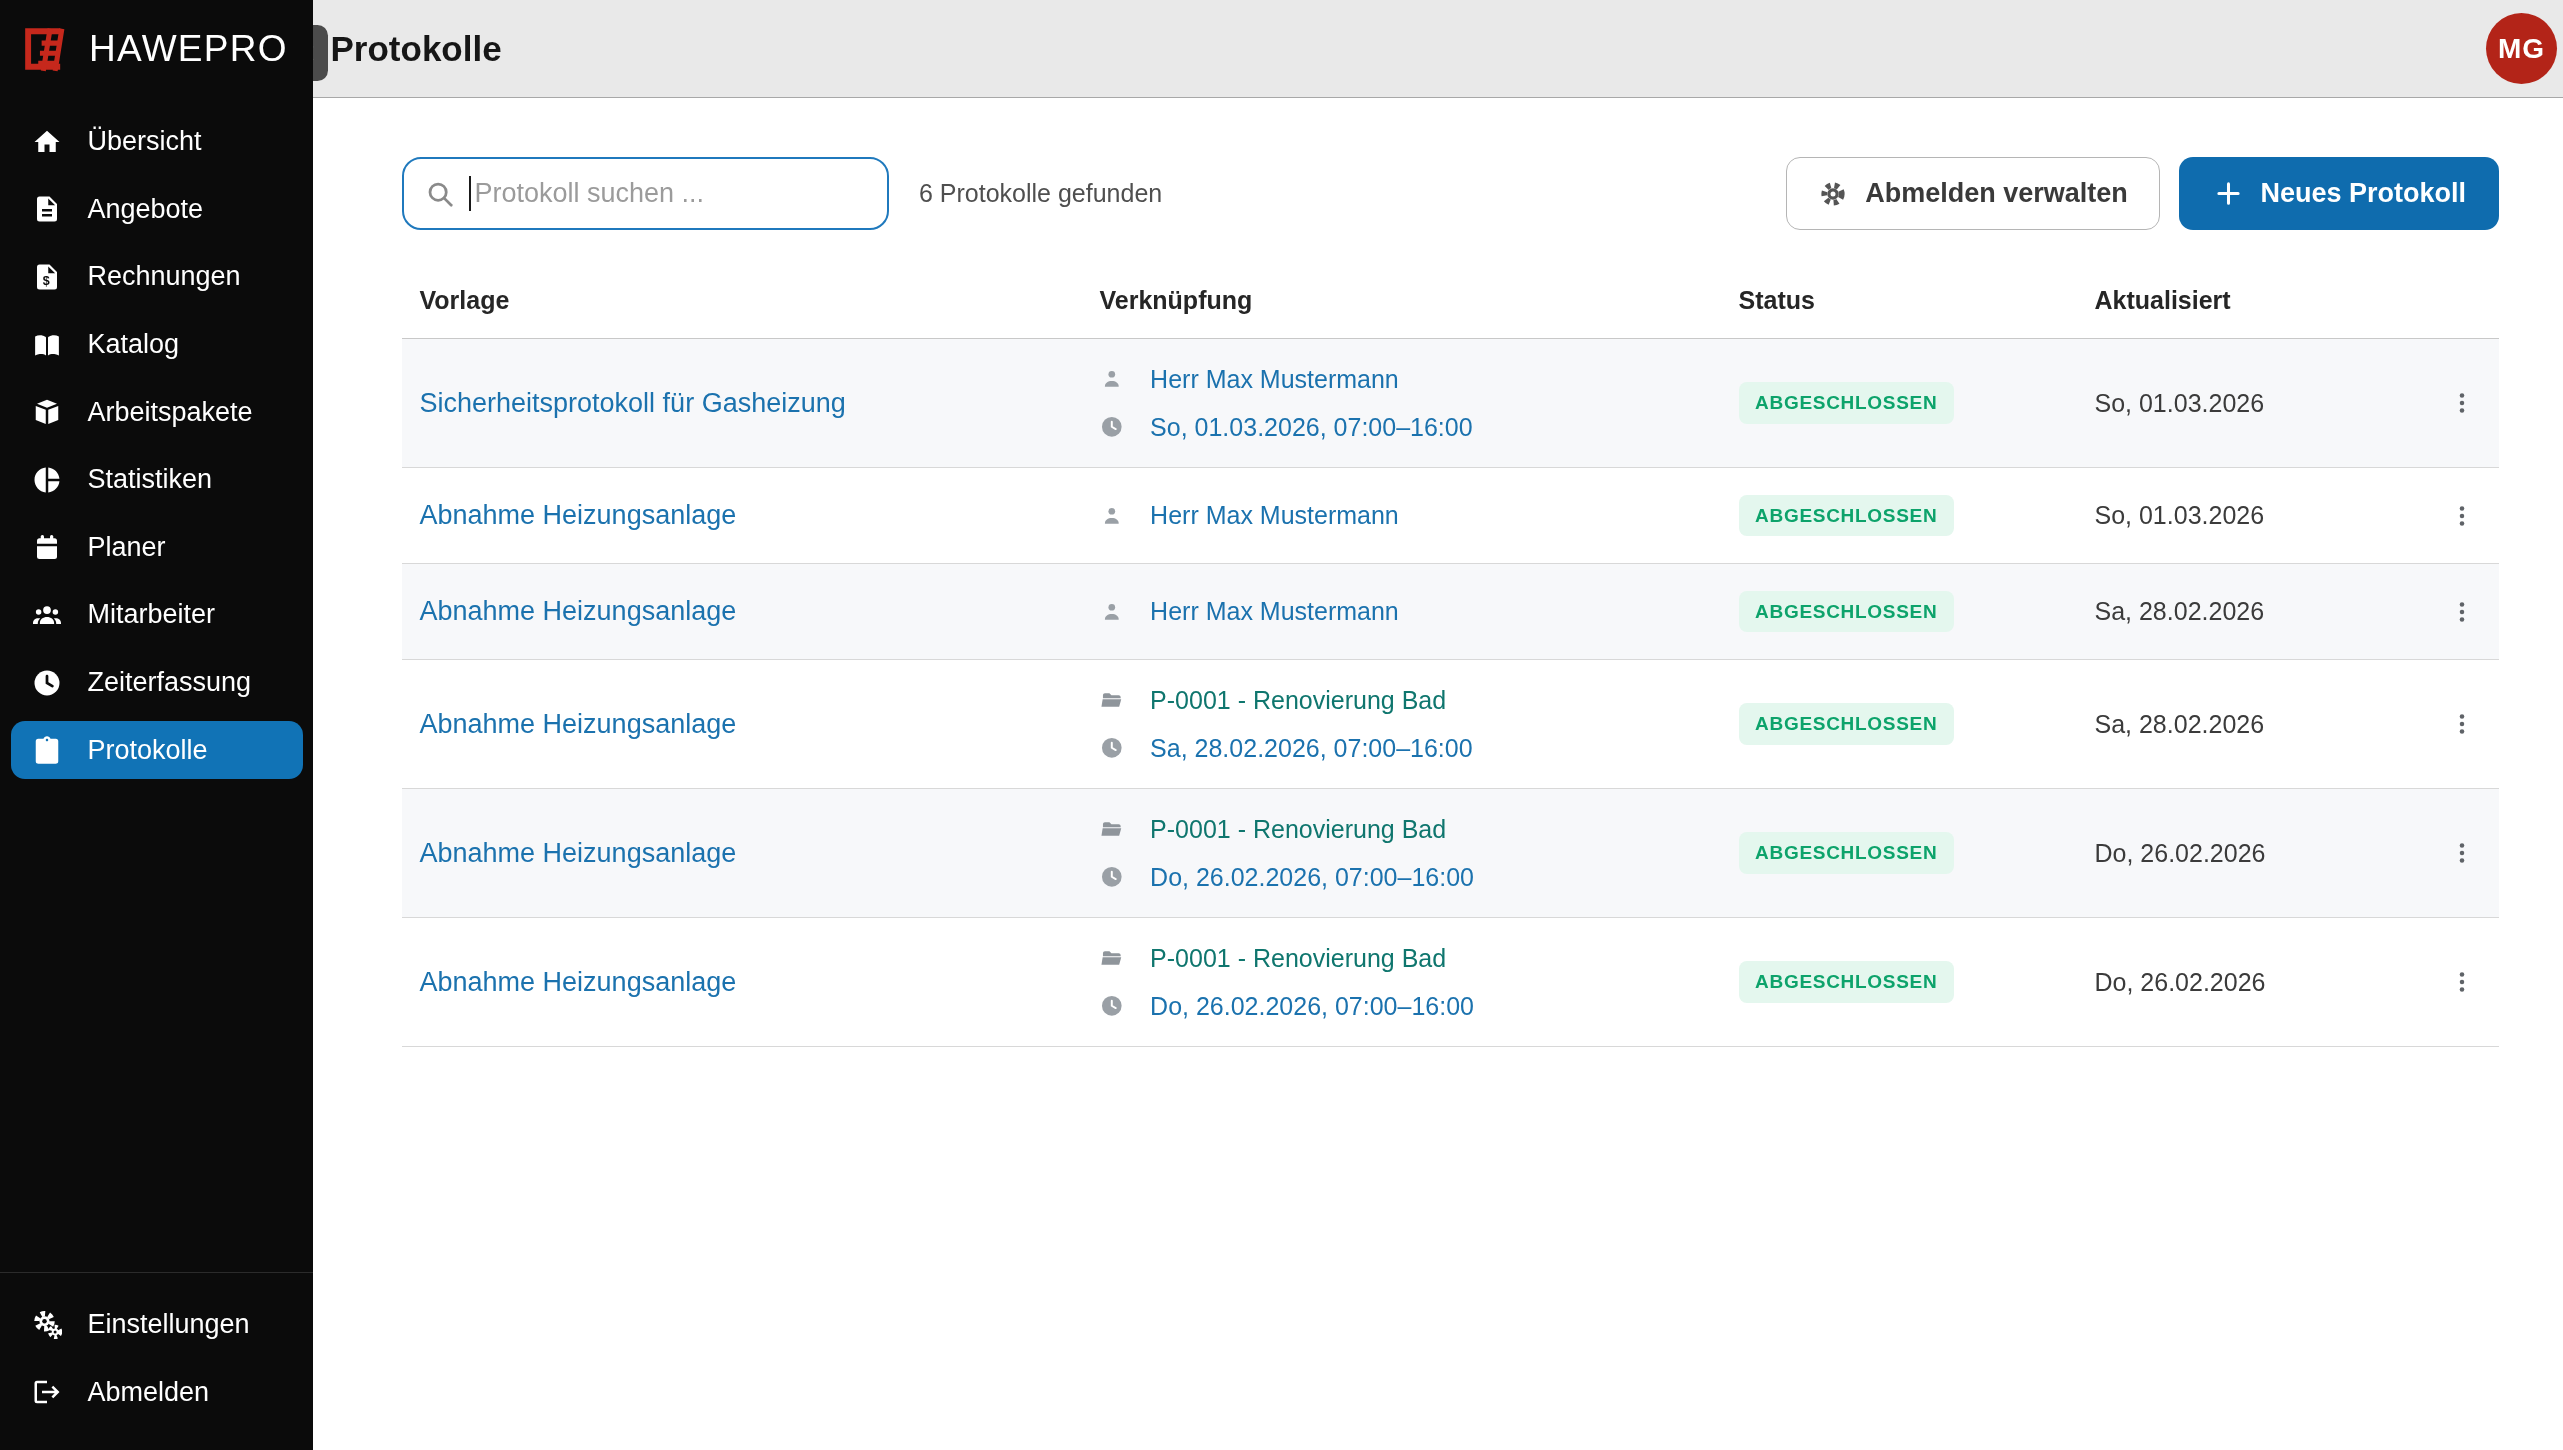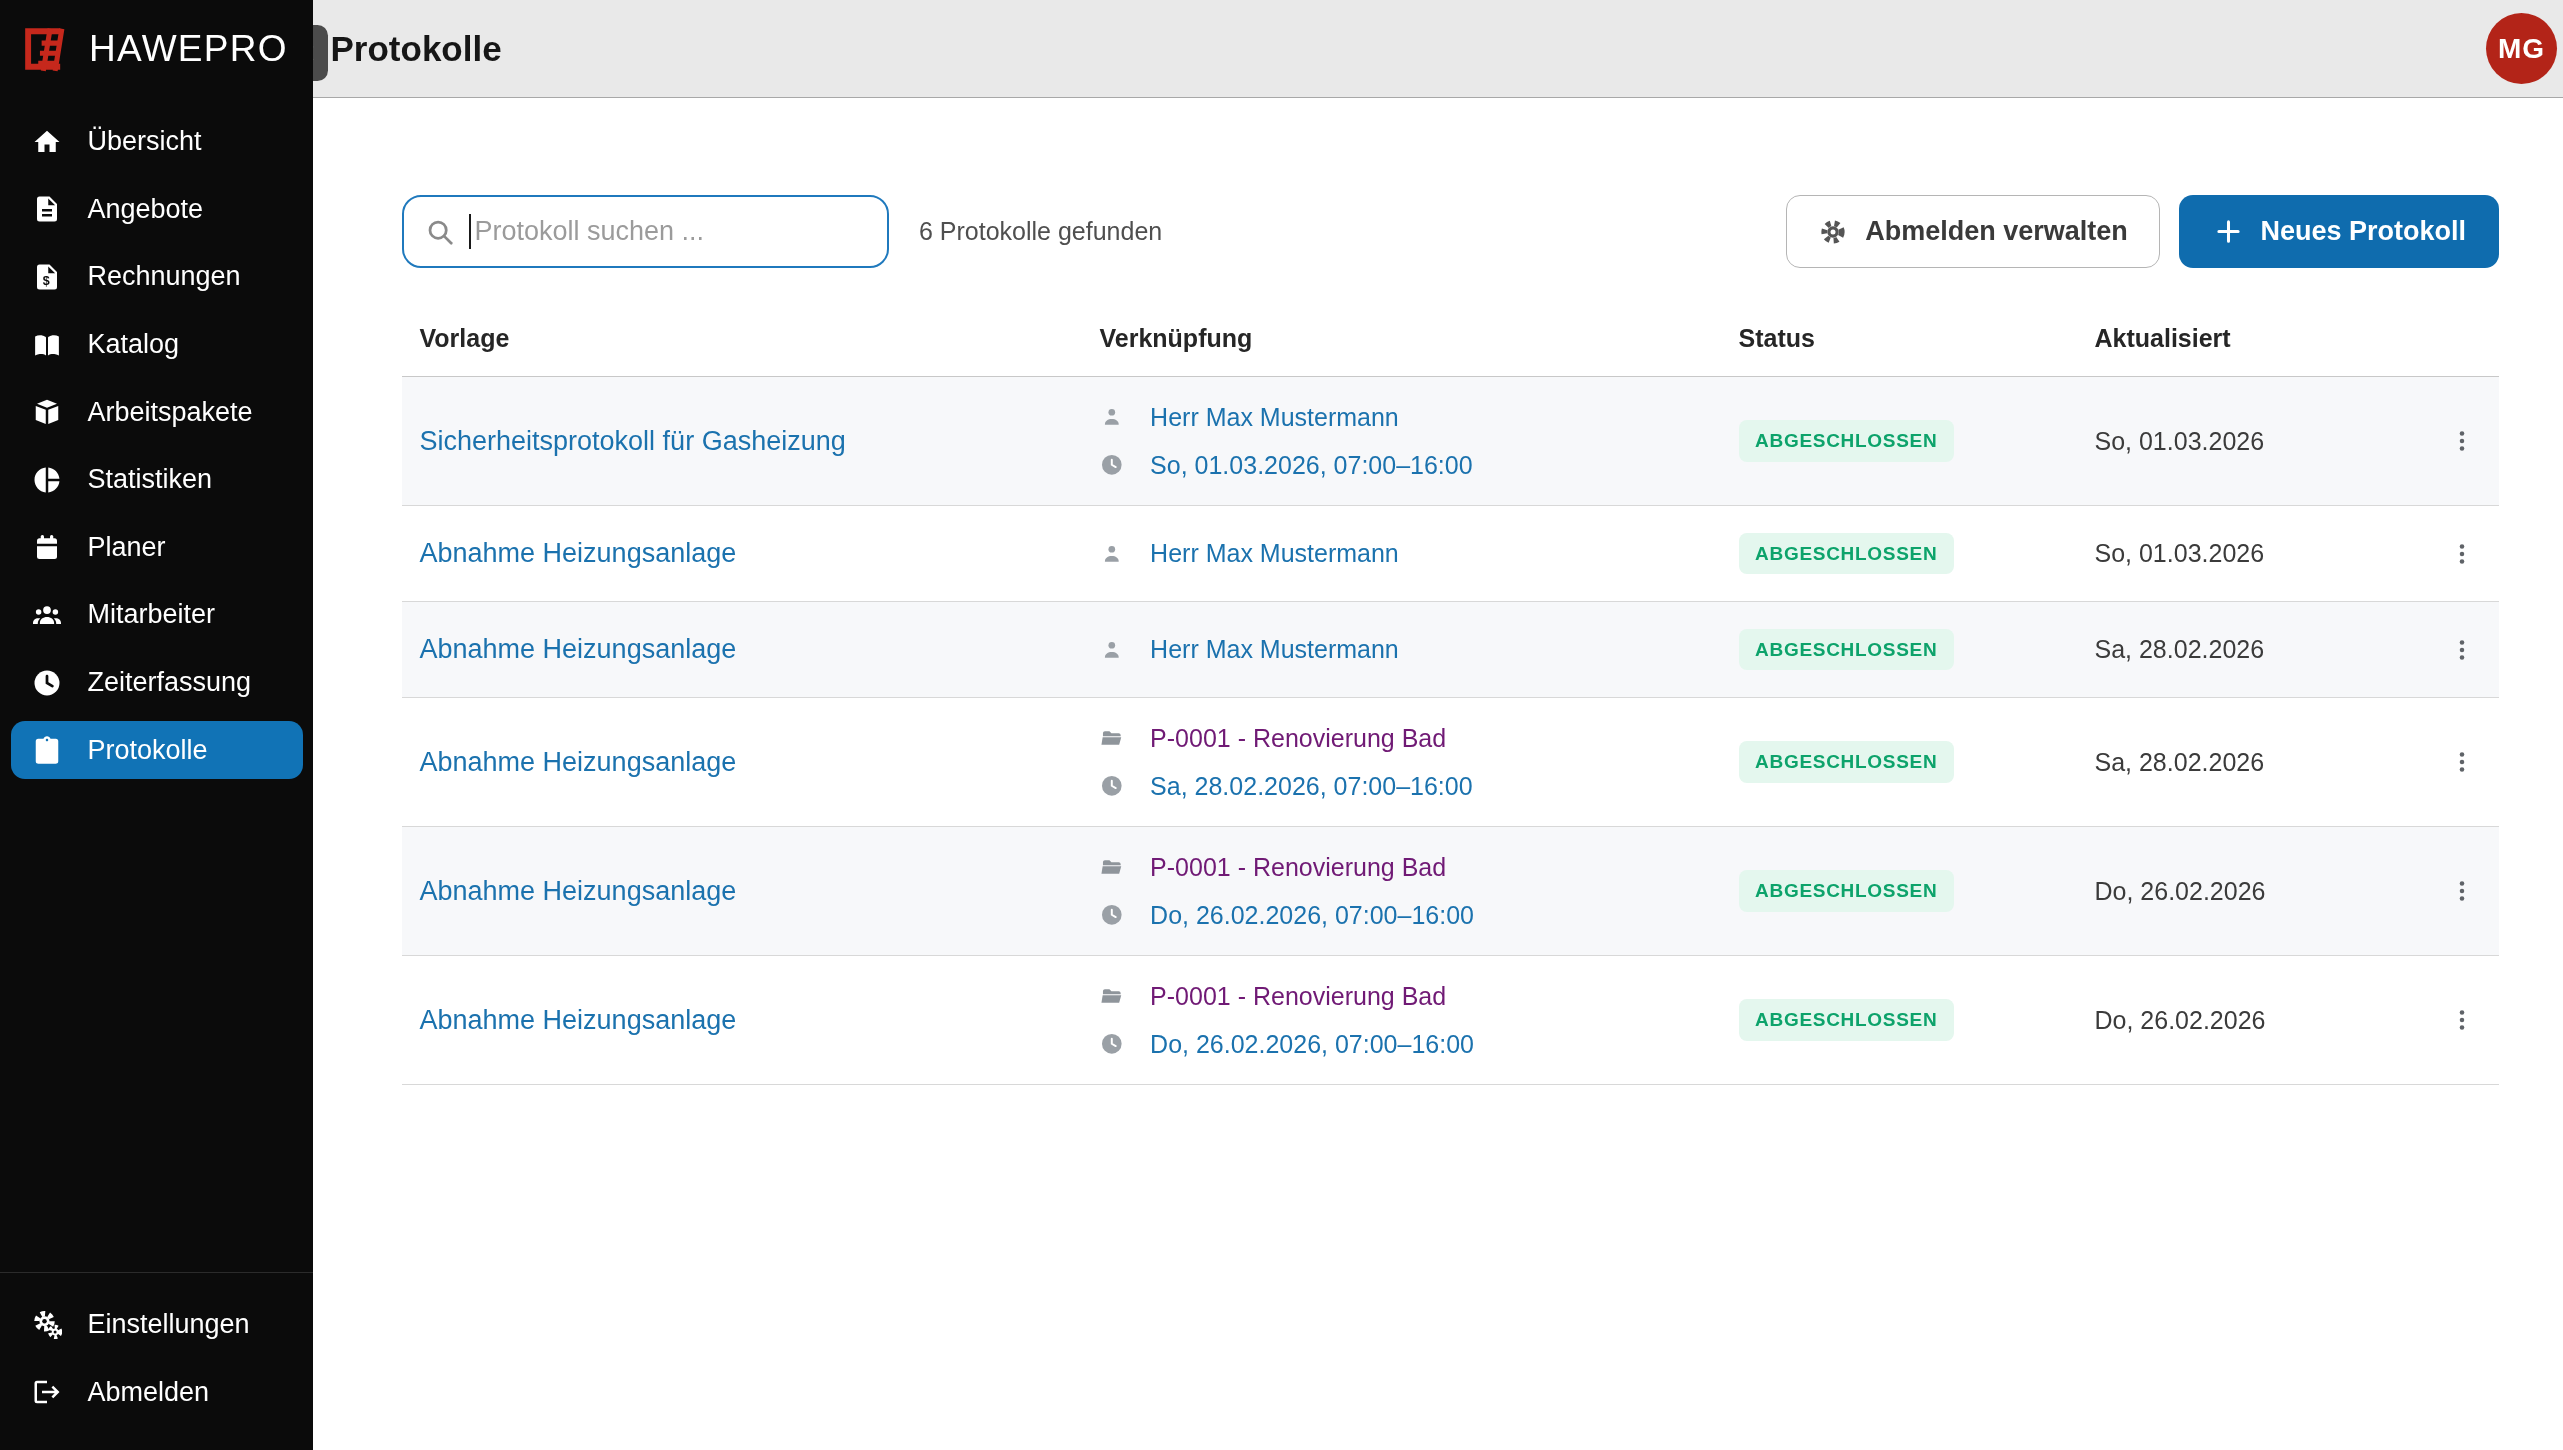--- a/index.html
+++ b/index.html
@@ -19,21 +19,21 @@
   .sidebar-footer { margin-top:auto; border-top:1.7px solid #2b2b2b; padding:10.5px 0 19px 0; }
 
   
   .right-pane { flex:1; display:flex; flex-direction:column; position:relative; }
   .topbar { height:98px; background:#e9e9e9; border-bottom:1.7px solid #a8a8a8; display:flex; align-items:center; position:relative; }
   .collapse-btn { position:absolute; left:-23px; top:24.5px; width:38px; height:56px; background:#4b4b4b; border:none; border-radius:10.5px; display:flex; align-items:center; justify-content:center; cursor:pointer; }
   .page-title { font-size:35px; font-weight:700; color:#161616; margin-left:17.5px; }
   .avatar { position:absolute; right:7px; top:13px; width:71px; height:71px; border-radius:50%; background:#b32418; color:#fff; font-size:28px; font-weight:bold; letter-spacing:0.9px; display:flex; align-items:center; justify-content:center; cursor:pointer; }
 
   
-  .main { flex:1; background:#fff; padding:97px 65px 0 89px; }
+  .main { flex:1; background:#fff; padding:59px 65px 0 89px; }
   .toolbar { display:flex; align-items:center; }
   .search-box { width:487px; height:73px; border:2.6px solid #1f79bd; border-radius:19px; background:#fff; display:flex; align-items:center; padding:0 21px; position:relative; }
   .search-box svg { flex:0 0 auto; }
   .search-caret { width:1.7px; height:35px; background:#1a1a1a; margin-left:14px; }
   .search-input { border:none; outline:none; flex:1; font-size:27px; color:#333; font-family:"Liberation Sans",sans-serif; margin-left:1.7px; background:transparent; }
   .search-input::placeholder { color:#9b9b9b; }
   .results-count { margin-left:30px; font-size:25px; color:#4f4f4f; }
   .toolbar-spacer { flex:1; }
   .btn { display:flex; align-items:center; justify-content:center; height:73px; border-radius:14px; font-size:27px; font-weight:bold; cursor:pointer; font-family:"Liberation Sans",sans-serif; }
   .btn-secondary { background:#fff; border:1.7px solid #b5b5b5; color:#3a3a3a; padding:0 31px; gap:17.5px; }
@@ -46,21 +46,21 @@
   .th { font-size:25px; font-weight:bold; color:#262626; }
   .trow { border-bottom:1.7px solid #d8d8d8; align-items:center; }
   .trow.striped { background:#f7f8fa; }
   .row-tall { height:129px; }
   .row-short { height:96px; }
   .cell-vorlage a, .vorlage-link { font-size:27px; color:#1b72ae; text-decoration:none; cursor:pointer; }
   .cell-links { display:flex; flex-direction:column; gap:19px; justify-content:center; }
   .link-line { display:flex; align-items:center; gap:27px; }
   .link-line svg { flex:0 0 auto; }
   .link-text { font-size:25px; color:#1b72ae; cursor:pointer; }
-  .project-text { font-size:25px; color:#701a75; }
+  .project-text { font-size:25px; color:#0f766e; }
   .badge { display:inline-block; background:#e4f7ee; color:#0da36b; font-size:19px; font-weight:bold; letter-spacing:0.7px; padding:9.6px 16.6px; border-radius:7.9px; }
   .cell-updated { display:flex; align-items:center; justify-content:space-between; padding-right:35px; }
   .updated-text { font-size:25px; color:#3b3b3b; }
   .kebab { background:none; border:none; cursor:pointer; padding:5.2px; display:flex; }
 </style>
 </head>
 <body>
 
 <div class="app">
 

